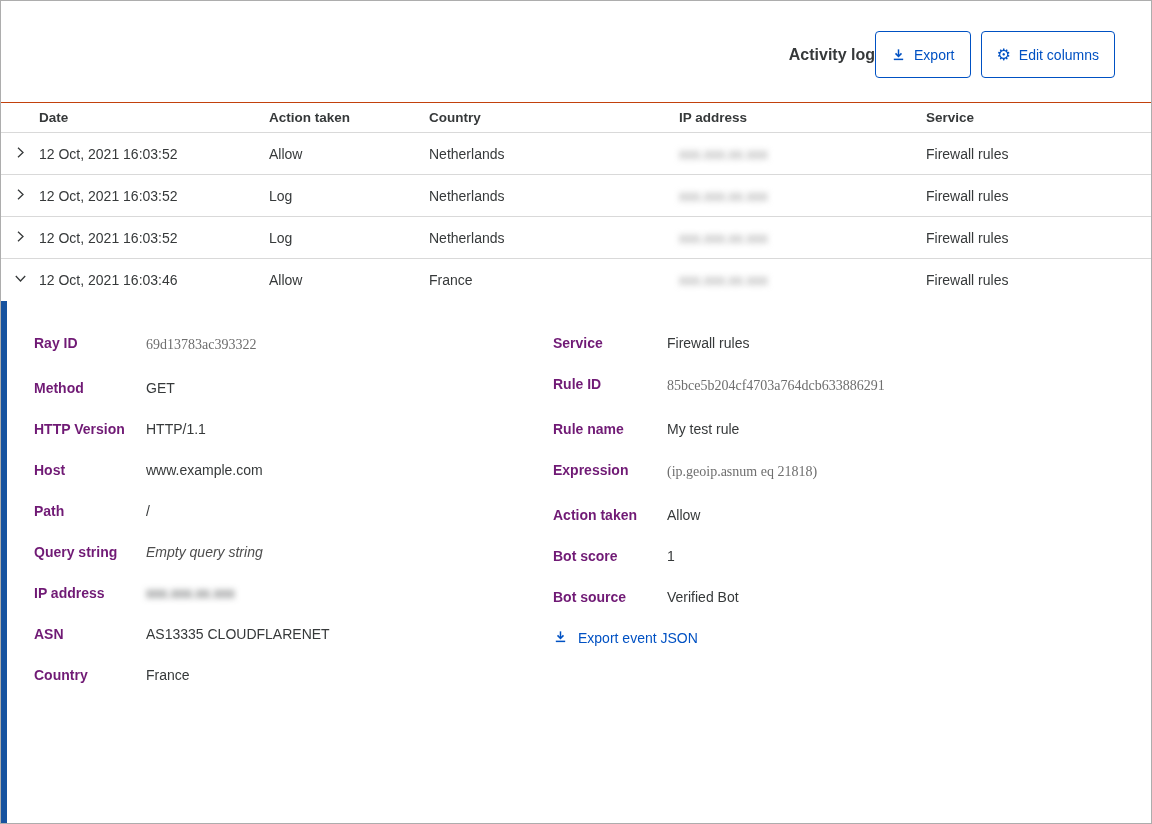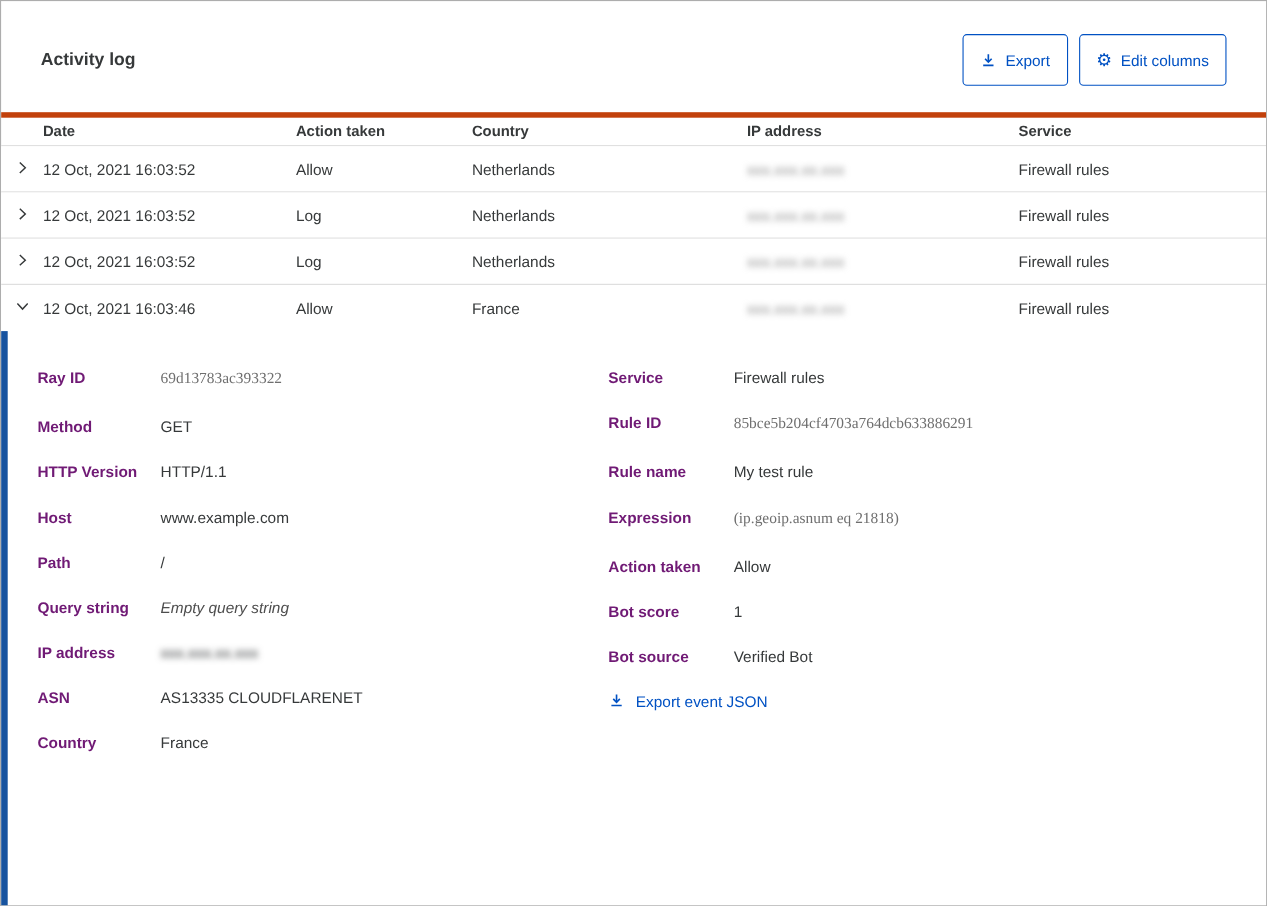--- a/index.html
+++ b/index.html
@@ -14,21 +14,21 @@
     height: 824px;
     border: 1px solid #adadad;
     background: #fff;
     overflow: hidden;
     position: relative;
   }
   
   .page-header {
     display: flex;
     align-items: center;
-    justify-content: space-between;
+    justify-content: flex-end;
     padding: 30px 36px 24px 36px;
   }
   .page-title {
     font-size: 16px;
     font-weight: 700;
     color: #36393a;
   }
   .header-actions { display: flex; gap: 10px; }
   .btn {
     display: inline-flex;
@@ -47,21 +47,21 @@
   .btn svg { display: block; }
   .gear-glyph { font-size: 16px; line-height: 1; font-family: "DejaVu Sans", sans-serif; }
   
   .grid-row {
     display: grid;
     grid-template-columns: 38px 230px 160px 250px 247px 1fr;
     align-items: center;
   }
   .thead {
     height: 31px;
-    border-top: 5px solid #c2410c;
+    border-top: 1px solid #c2410c;
     border-bottom: 1px solid #d9d9d9;
     font-size: 13.5px;
     font-weight: 700;
   }
   .trow {
     height: 42px;
     border-bottom: 1px solid #d9d9d9;
     font-size: 14px;
     cursor: pointer;
     background: #fff;

